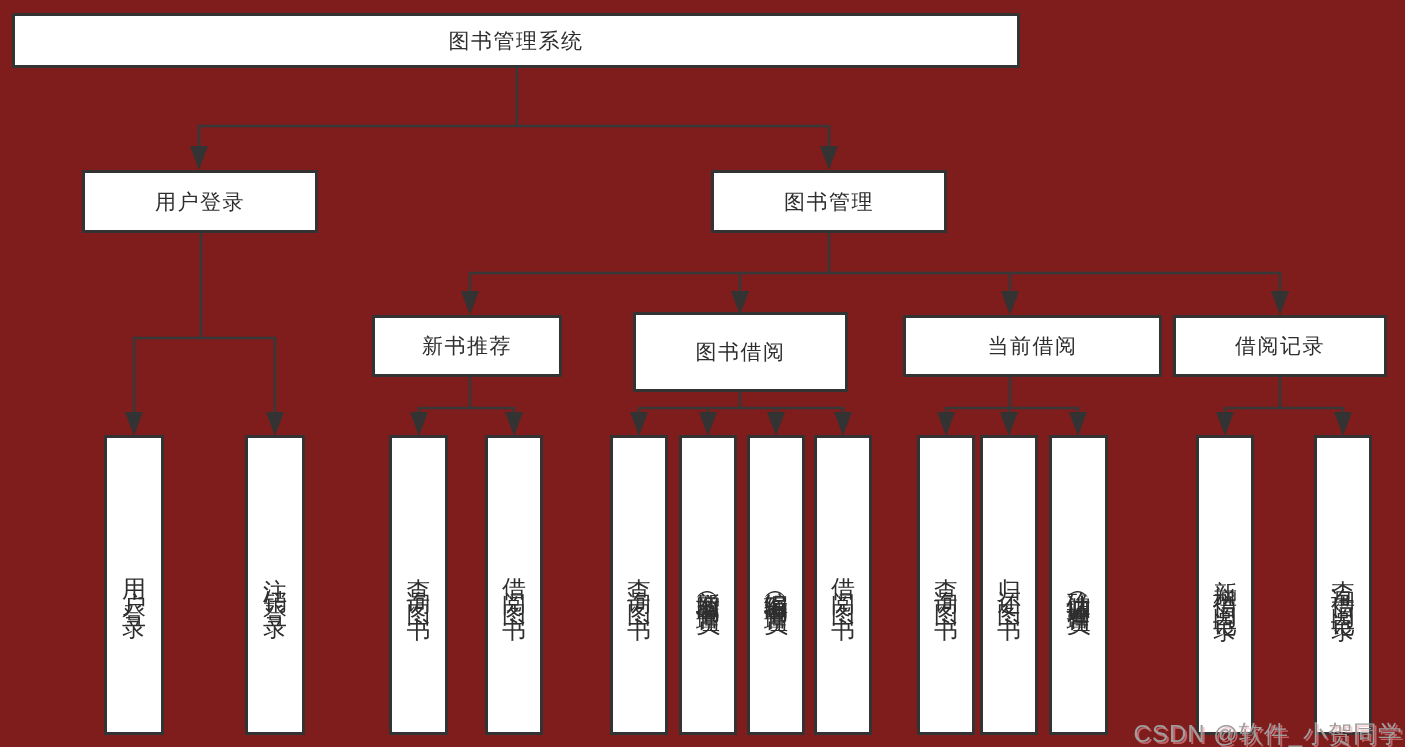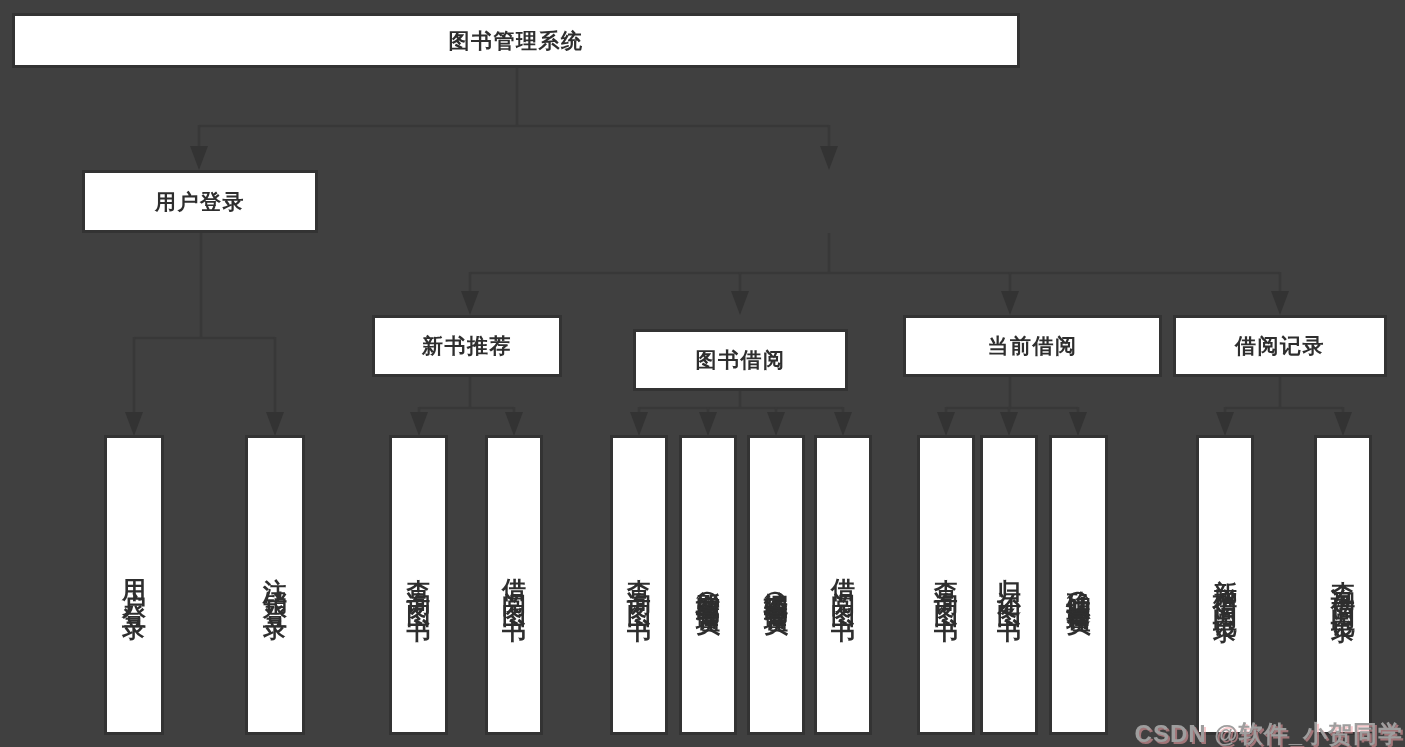--- a/index.html
+++ b/index.html
@@ -6,23 +6,22 @@
   html, body {
     margin: 0;
     padding: 0;
     background: #ffffff;
     font-family: "Liberation Sans", sans-serif;
   }
   #canvas {
     position: relative;
     width: 1405px;
     height: 747px;
-    background: #404040;
+    background: #7f1d1d;
     overflow: hidden;
-    font-weight: bold;
   }
   #wires {
     position: absolute;
     left: 0; top: 0;
     width: 1405px; height: 747px;
     z-index: 1;
   }
   .node {
     position: absolute;
     box-sizing: border-box;
@@ -136,23 +135,24 @@
       <line class="stroke" x1="1225" y1="407" x2="1225" y2="416"></line>
       <polygon class="head" points="1216,412 1234,412 1225,436"></polygon>
       <line class="stroke" x1="1343" y1="407" x2="1343" y2="416"></line>
       <polygon class="head" points="1334,412 1352,412 1343,436"></polygon>
     </g>
   </svg>
 
   <div class="node" style="left:12px; top:13px; width:1008px; height:55px;">图书管理系统</div>
 
   <div class="node" style="left:82px; top:170px; width:236px; height:63px;">用户登录</div>
+  <div class="node" style="left:711px; top:170px; width:236px; height:63px;">图书管理</div>
 
   <div class="node" style="left:363px; top:315px; width:190px; height:62px;margin-left:9px;">新书推荐</div>
-  <div class="node" style="left:633px; top:329px; width:215px; height:62px;">图书借阅</div>
+  <div class="node" style="left:633px; top:312px; width:215px; height:80px;">图书借阅</div>
   <div class="node" style="left:903px; top:315px; width:259px; height:62px;">当前借阅</div>
   <div class="node" style="left:1173px; top:315px; width:214px; height:62px;">借阅记录</div>
 
   <div class="node leaf ls4" style="left:104px; top:435px; width:60px; height:300px;">用户登录</div>
   <div class="node leaf ls4" style="left:245px; top:435px; width:60px; height:300px;">注销登录</div>
 
   <div class="node leaf ls4" style="left:389px; top:435px; width:59px; height:300px;">查询图书</div>
   <div class="node leaf ls4" style="left:485px; top:435px; width:58px; height:300px;">借阅图书</div>
 
   <div class="node leaf ls4" style="left:610px; top:435px; width:58px; height:300px;">查询图书</div>

